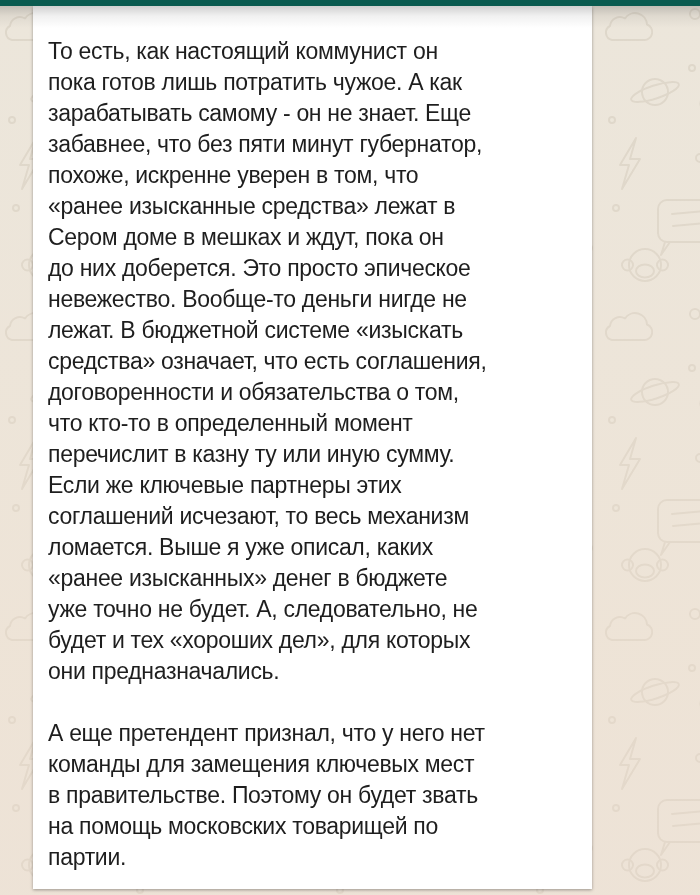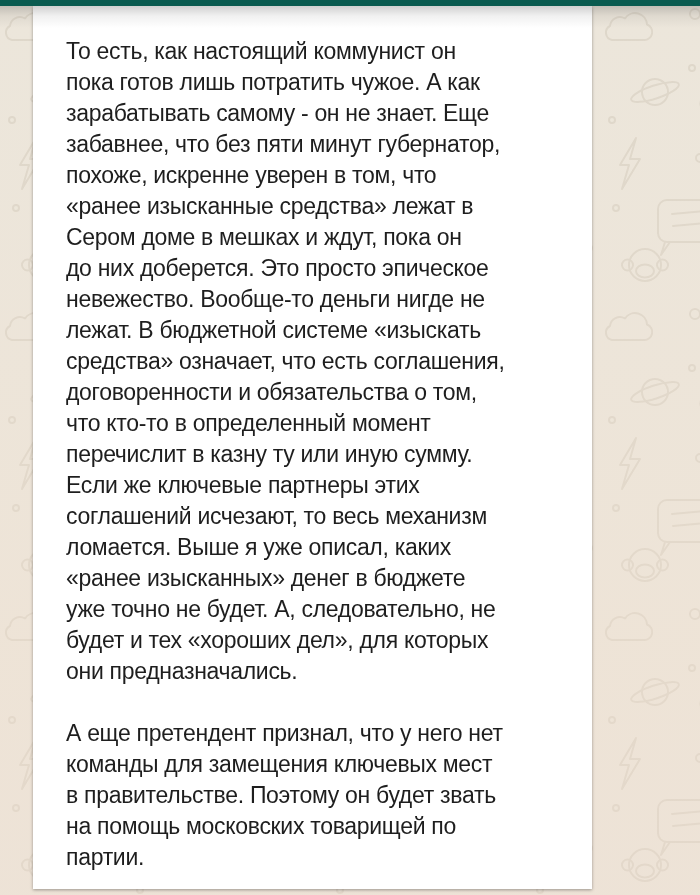--- a/index.html
+++ b/index.html
@@ -36,21 +36,21 @@
     position:absolute;
     left:33px;top:6px;
     width:559px;height:883px;
     background:#ffffff;
     box-shadow:0 1px 3px rgba(0,0,0,0.35);
     z-index:1;
     overflow:hidden;
   }
   .message-text{
     margin:0;
-    padding:30px 14px 0 33px;
+    padding:30px 14px 0 15px;
     font-size:23px;
     line-height:31px;
     letter-spacing:-0.3px;
     color:#1e1e1e;
     white-space:pre;
   }
 </style>
 </head>
 <body>
 

